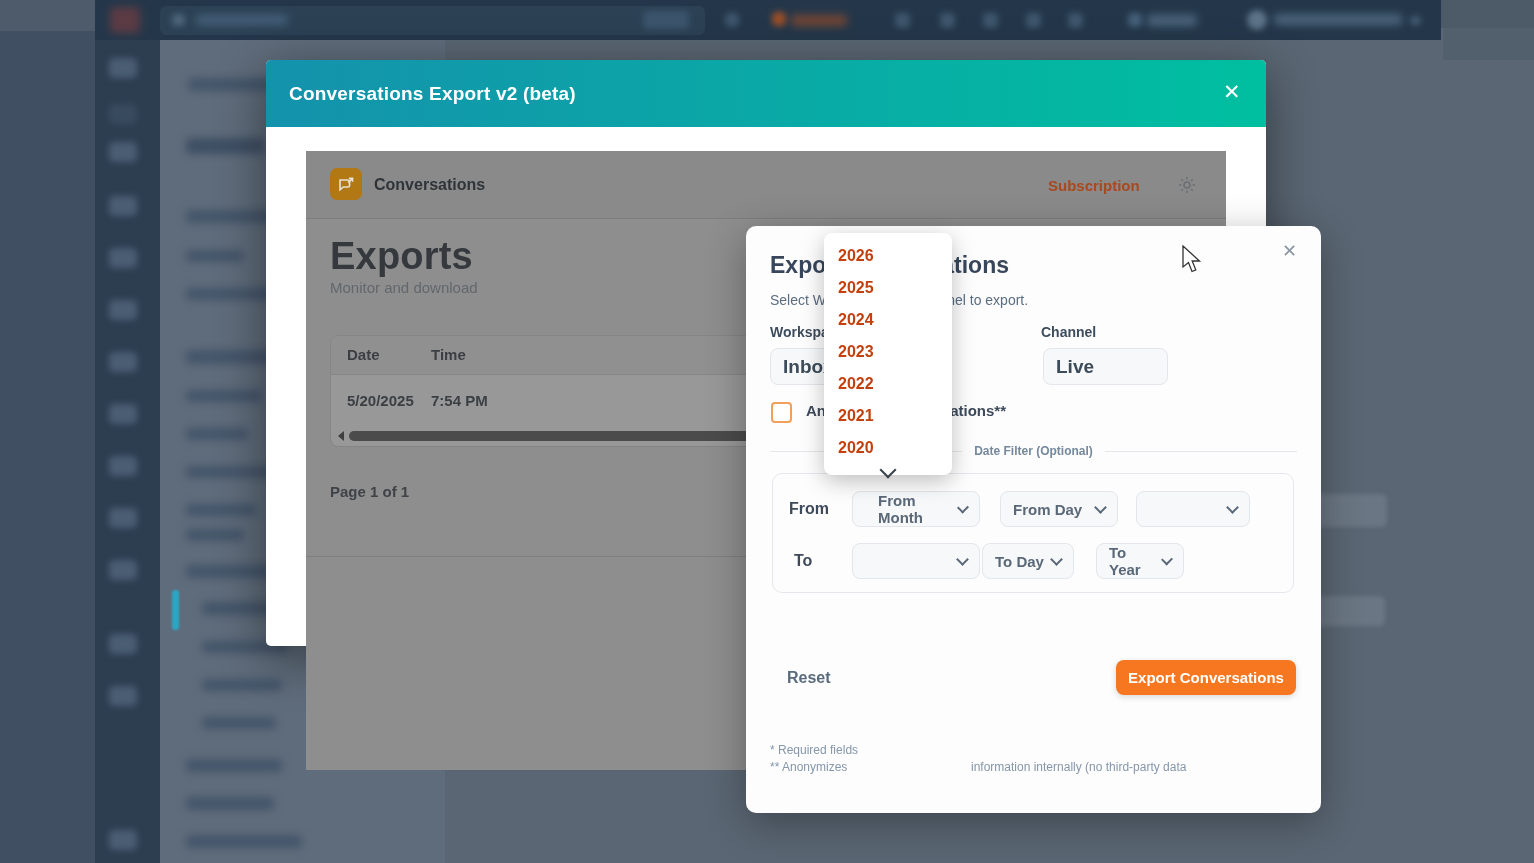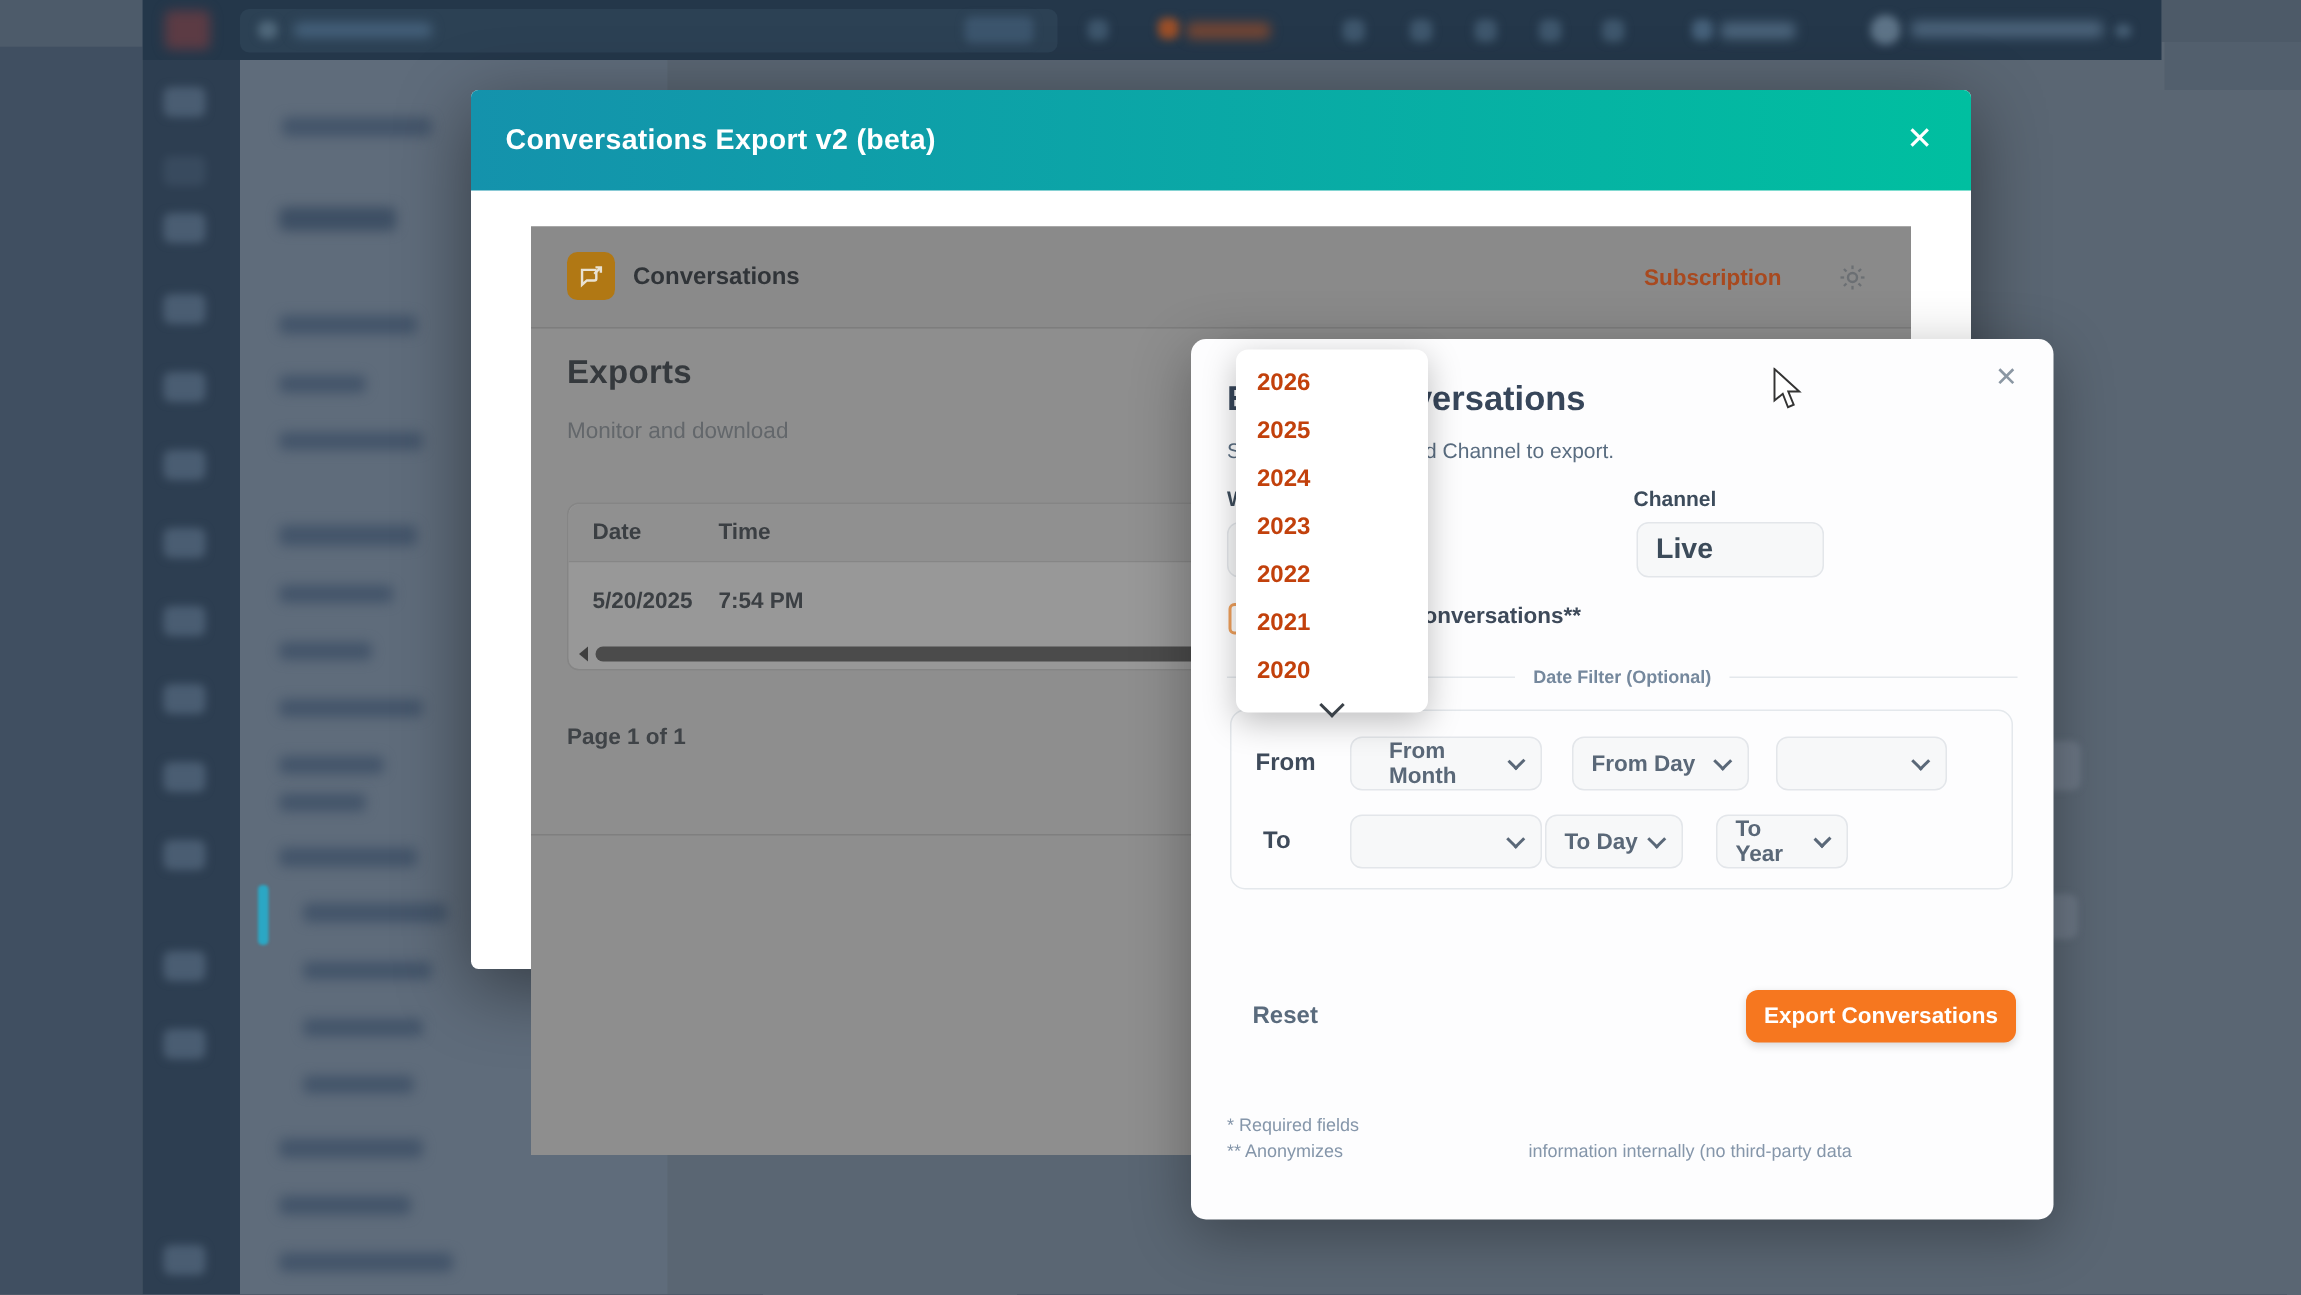--- a/index.html
+++ b/index.html
@@ -19,33 +19,33 @@
   .strip-right-box{left:1443px;top:28px;width:91px;height:32px;background:#525f6d;}
   .topbar{left:95px;top:0;width:1346px;height:40px;background:#24374a;}
   .iconrail{left:95px;top:40px;width:65px;height:823px;background:#2d3e51;}
   .sidebar{left:160px;top:40px;width:285px;height:823px;background:#5f6c7b;}
   .rail-blob{width:28px;height:20px;background:#4a5d72;}
   .side-blob{background:#44556a;height:12px;}
   .active-bar{left:172px;top:590px;width:7px;height:40px;background:#2ba7c4;border-radius:3px;filter:blur(1px);}
   .bg-pill{background:#6b7684;border-radius:6px;filter:blur(2px);}
 
   
-  .omodal{left:266px;top:60px;width:1000px;height:586px;background:#ffffff;border-radius:5px;box-shadow:0 12px 50px rgba(0,0,0,.45);margin-left:48px;}
+  .omodal{left:266px;top:60px;width:1000px;height:586px;background:#ffffff;border-radius:5px;box-shadow:0 12px 50px rgba(0,0,0,.45);}
   .omodal-head{left:0;top:0;width:1000px;height:67px;background:linear-gradient(90deg,#1492ac,#00bfa0);border-radius:5px 5px 0 0;}
   .omodal-title{left:23px;top:23px;color:#ffffff;font-size:19px;font-weight:700;letter-spacing:.2px;}
   .omodal-close{left:957px;top:20px;color:#ffffff;font-size:21px;font-weight:400;cursor:pointer;}
 
   
   .frame{left:40px;top:91px;width:920px;height:619px;background:#8e8e8e;}
   .frame-head{left:0;top:0;width:920px;height:67px;background:#8a8a8a;border-bottom:1px solid #7d7d7d;}
   .appicon{left:24px;top:17px;width:32px;height:32px;background:#b17814;border-radius:7px;display:flex;align-items:center;justify-content:center;}
   .apptitle{left:68px;top:25px;font-size:16px;font-weight:700;color:#303438;}
   .subscription{left:742px;top:26px;font-size:15px;font-weight:700;color:#a8491f;}
   .sunicon{left:872px;top:25px;color:#6b6f73;}
-  .h-exports{left:24px;top:84px;font-size:22px;font-weight:800;color:#35393d;letter-spacing:.2px;}
+  .h-exports{left:24px;top:84px;font-size:38px;font-weight:800;color:#35393d;letter-spacing:.2px;}
   .h-sub{left:24px;top:128px;font-size:15px;color:#63676b;}
   .btn-addexport{left:790px;top:95px;width:108px;height:38px;background:#a4561e;border-radius:6px;color:#38291c;font-weight:700;font-size:14px;display:flex;align-items:center;justify-content:center;}
   .tcard{left:24px;top:184px;width:870px;height:110px;background:#989898;border:1px solid #858585;border-radius:8px;}
   .tcard-head{left:0;top:0;width:870px;height:38px;border-bottom:1px solid #868686;background:#909090;border-radius:8px 8px 0 0;}
   .tcol{font-size:15px;font-weight:700;color:#3b3f43;top:10px;}
   .tcell{font-size:15px;font-weight:600;color:#3b3f43;top:56px;}
   .btn-green{left:702px;top:46px;width:40px;height:33px;background:#0c9247;border-radius:6px;}
   .btn-blue{left:748px;top:46px;width:122px;height:33px;background:#3e6cab;border-radius:6px;color:#ccd1d7;font-size:14px;font-weight:700;display:flex;align-items:center;justify-content:center;gap:7px;}
   .sb-arrow{top:95px;width:0;height:0;border-top:5px solid transparent;border-bottom:5px solid transparent;}
   .sb-thumb{left:18px;top:95px;width:588px;height:10px;background:#4b4b4b;border-radius:5px;}

